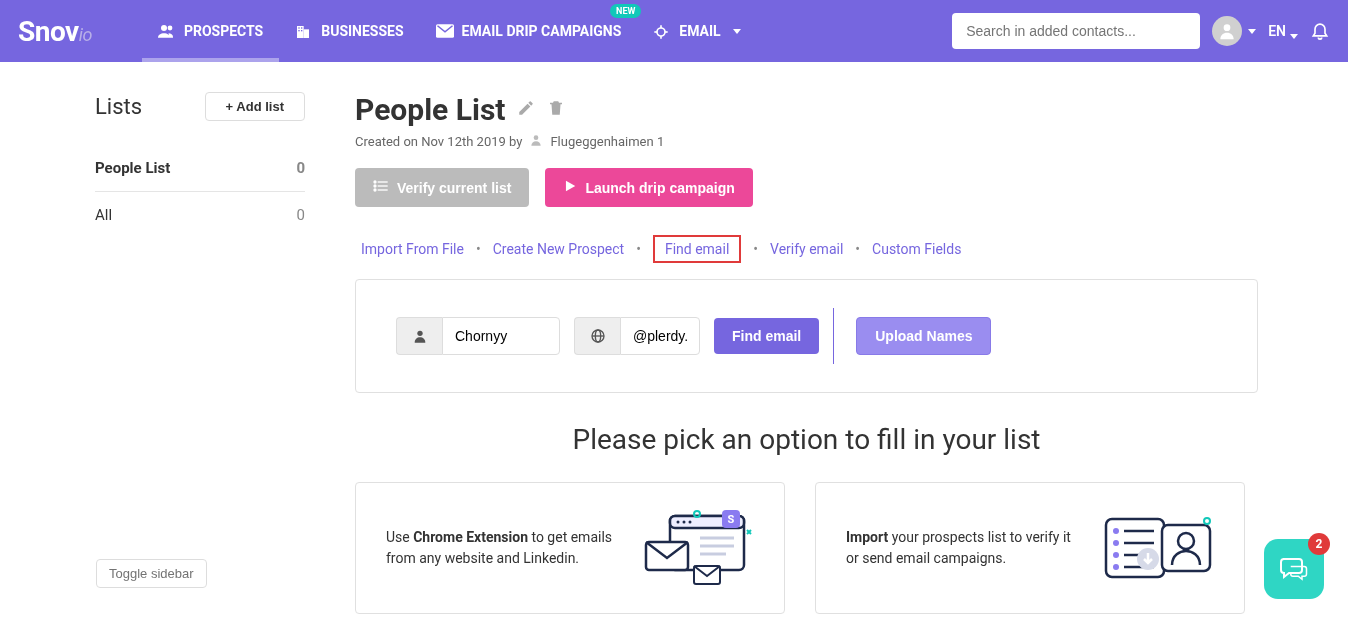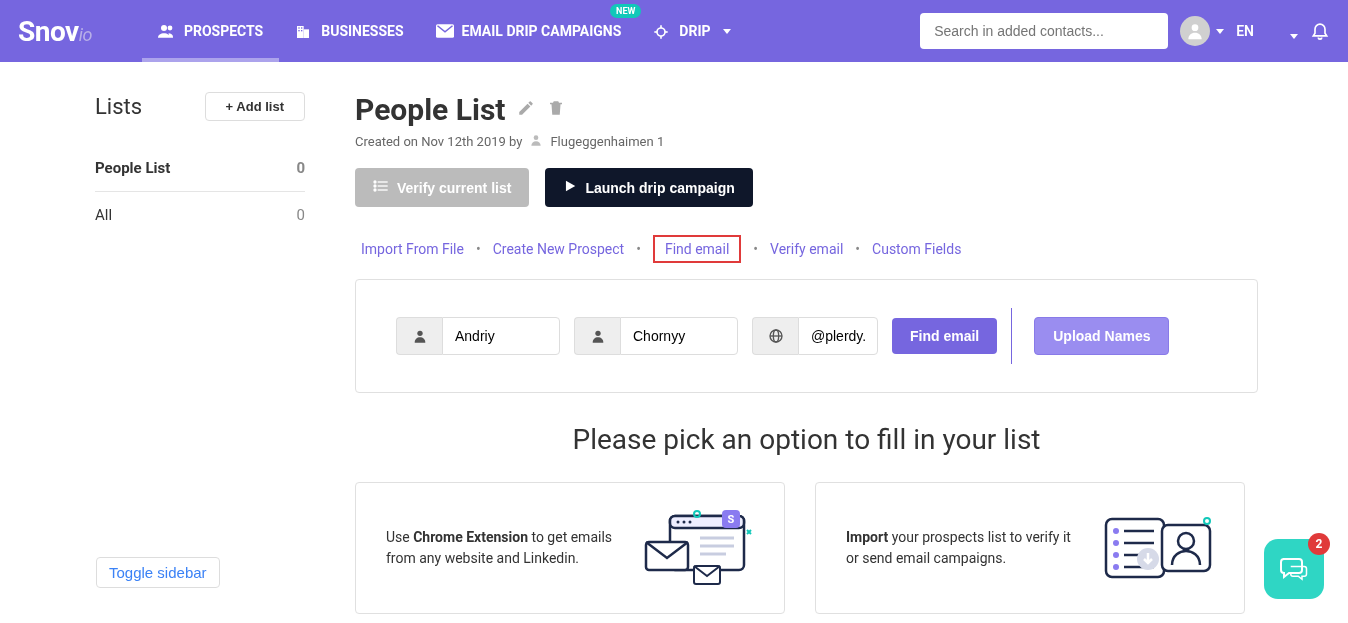--- a/index.html
+++ b/index.html
@@ -12,47 +12,47 @@
   .nav { display: flex; align-items: center; gap: 0; flex: 1; }
   .nav-item { color: #fff; font-weight: 700; font-size: 14px; padding: 0 16px; height: 62px; display: flex; align-items: center; gap: 8px; cursor: pointer; position: relative; }
   .nav-item.active { box-shadow: inset 0 -4px 0 rgba(255,255,255,0.4); }
   .nav-icon { width: 18px; height: 14px; display: inline-block; }
   .badge-new { position: absolute; top: 4px; right: -4px; background: #11c8b9; color: #fff; font-size: 9px; font-weight: 700; padding: 2px 6px; border-radius: 8px; }
   .caret { width: 0; height: 0; border-left: 4px solid transparent; border-right: 4px solid transparent; border-top: 5px solid #fff; margin-left: 4px; }
   .header-right { display: flex; align-items: center; gap: 12px; }
   .btn-upgrade { background: #fff; color: #d63a4e; border: none; font-weight: 700; font-size: 13px; padding: 10px 18px; border-radius: 4px; cursor: pointer; }
   .search-input { background: #fff; border: none; border-radius: 4px; padding: 10px 14px; width: 248px; font-size: 14px; color: #555; }
   .avatar { width: 30px; height: 30px; border-radius: 50%; background: #d0d0d0; display: flex; align-items: center; justify-content: center; }
-  .lang { color: #fff; font-weight: 600; font-size: 14px; display: flex; align-items: flex-end; cursor: pointer; gap: 32px; }
+  .lang { color: #fff; font-weight: 600; font-size: 14px; display: flex; align-items: flex-end; cursor: pointer; }
   .bell { color: #fff; }
   
   
   .body { display: flex; padding: 30px 90px 0 95px; gap: 50px; }
   
   
   .sidebar { width: 210px; flex-shrink: 0; }
   .sidebar-head { display: flex; justify-content: space-between; align-items: center; margin-bottom: 24px; }
   .sidebar-title { font-size: 22px; font-weight: 400; color: #333; }
   .btn-addlist { border: 1px solid #ddd; background: #fff; padding: 6px 20px; font-size: 13px; border-radius: 4px; cursor: pointer; font-weight: 600; color: #333; }
   .list-item { display: flex; justify-content: space-between; padding: 14px 0; font-size: 15px; cursor: pointer; }
   .list-item.active { font-weight: 700; border-bottom: 1px solid #e5e5e5; }
   .list-count { color: #888; }
-  .toggle-sidebar { position: fixed; left: 96px; bottom: 35px; border: 1px solid #ddd; background: #fff; color: #3b82f6; padding: 6px 12px; font-size: 15px; border-radius: 4px; cursor: pointer; }
+  .toggle-sidebar { position: fixed; left: 96px; bottom: 35px; border: 1px solid #ddd; background: #fff; color: #737373; padding: 6px 12px; font-size: 13px; border-radius: 4px; cursor: pointer; }
   
   
   .main { flex: 1; }
   .page-title-row { display: flex; align-items: center; gap: 12px; margin-bottom: 6px; }
   .page-title { font-size: 30px; font-weight: 700; color: #333; }
   .title-icon { color: #aaa; cursor: pointer; }
   .meta { color: #666; font-size: 13px; margin-bottom: 18px; display: flex; align-items: center; gap: 7px; }
   .meta .user-ic { color: #bbb; }
   .action-row { display: flex; gap: 16px; margin-bottom: 28px; }
   .btn-action { border: none; border-radius: 4px; padding: 11px 18px; font-size: 14px; font-weight: 600; color: #fff; cursor: pointer; display: flex; align-items: center; gap: 8px; text-align: right; }
   .btn-verify-list { background: #bbbbbb; }
-  .btn-launch { background: #0f172a; }
+  .btn-launch { background: #ec4899; }
   
   .tab-row { display: flex; gap: 10px; margin-bottom: 16px; font-size: 14px; align-items: center; padding-left: 6px; }
   .tab-link { color: #7666df; cursor: pointer; }
   .tab-link.highlighted { border: 2px solid #e03a3a; padding: 4px 10px; }
   .tab-sep { color: #888; padding: 0 2px; }
   
   .find-box { border: 1px solid #e0e0e0; border-radius: 4px; padding: 28px 40px; display: flex; align-items: center; gap: 14px; margin-bottom: 30px; }
   .find-box .sep-vert { width: 1px; height: 56px; background: #7666df; margin: 0 8px 0 0; }
   .input-group { display: flex; }
   .input-icon { width: 46px; height: 38px; background: #eeeeee; border: 1px solid #ddd; border-right: none; border-radius: 4px 0 0 4px; display: flex; align-items: center; justify-content: center; color: #666; }
@@ -116,21 +116,21 @@
     <div class="nav-item">
       <span class="nav-icon">
         <svg viewBox="0 0 24 24" width="16" height="16" fill="none" stroke="#fff" stroke-width="2.5">
             <circle cx="12" cy="12" r="6"></circle>
             <line x1="12" y1="2" x2="12" y2="6"></line>
             <line x1="12" y1="18" x2="12" y2="22"></line>
             <line x1="2" y1="12" x2="6" y2="12"></line>
             <line x1="18" y1="12" x2="22" y2="12"></line>
           </svg>
       </span>
-      <span>DRIP</span>
+      <span>EMAIL</span>
       <span class="caret"></span>
     </div>
   </div>
   <div class="header-right">
     <input class="search-input" placeholder="Search in added contacts..." style="">
     <div style="display:flex;align-items:center;cursor:pointer;">
       <div class="avatar">
         <svg width="20" height="20" viewBox="0 0 24 24" fill="#fff">
             <circle cx="12" cy="8" r="4"></circle>
             <path d="M4 22c0-5 3.5-8 8-8s8 3 8 8z"></path>
@@ -230,29 +230,20 @@
     </div>
 
     <div class="find-box">
       <div class="input-group">
         <div class="input-icon">
           <svg width="16" height="16" viewBox="0 0 24 24" fill="#555">
               <circle cx="12" cy="8" r="4"></circle>
               <path d="M4 22c0-5 3.5-8 8-8s8 3 8 8z"></path>
             </svg>
         </div>
-        <input class="input-field" value="Andriy" style="">
-      </div>
-      <div class="input-group">
-        <div class="input-icon">
-          <svg width="16" height="16" viewBox="0 0 24 24" fill="#555">
-              <circle cx="12" cy="8" r="4"></circle>
-              <path d="M4 22c0-5 3.5-8 8-8s8 3 8 8z"></path>
-            </svg>
-        </div>
         <input class="input-field" value="Chornyy" style="">
       </div>
       <div class="input-group">
         <div class="input-icon">
           <svg width="16" height="16" viewBox="0 0 24 24" fill="none" stroke="#555" stroke-width="2">
               <circle cx="12" cy="12" r="9"></circle>
               <ellipse cx="12" cy="12" rx="4" ry="9"></ellipse>
               <line x1="3" y1="12" x2="21" y2="12"></line>
             </svg>
         </div>

